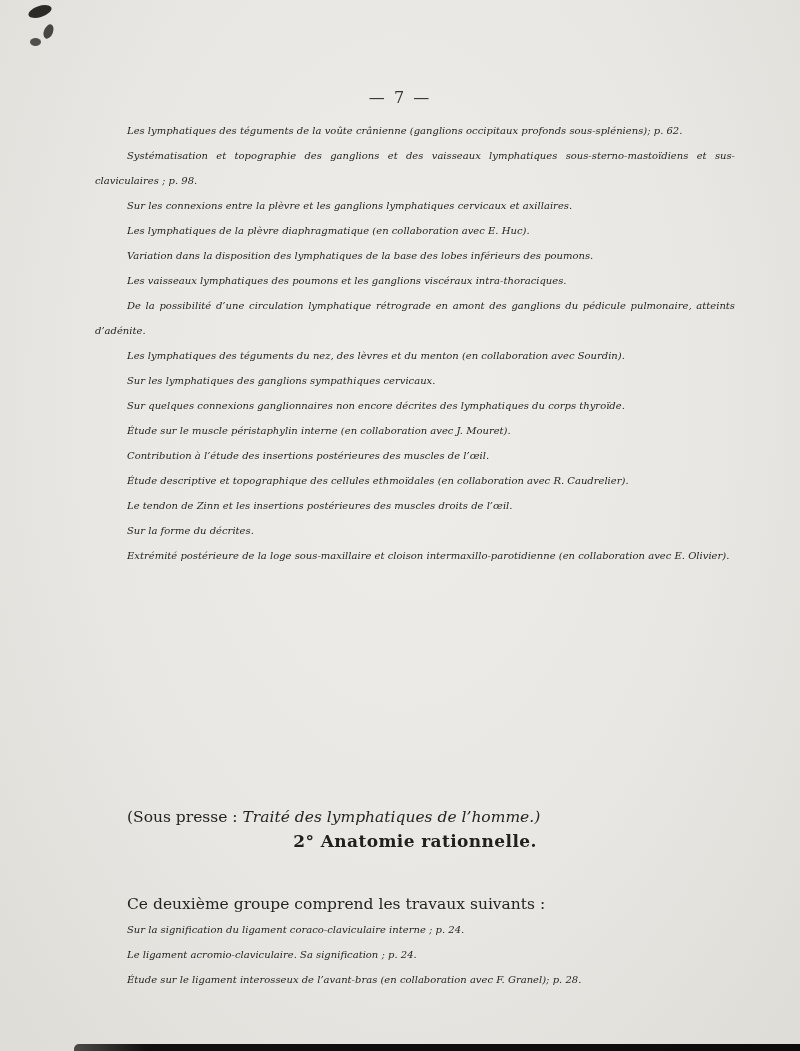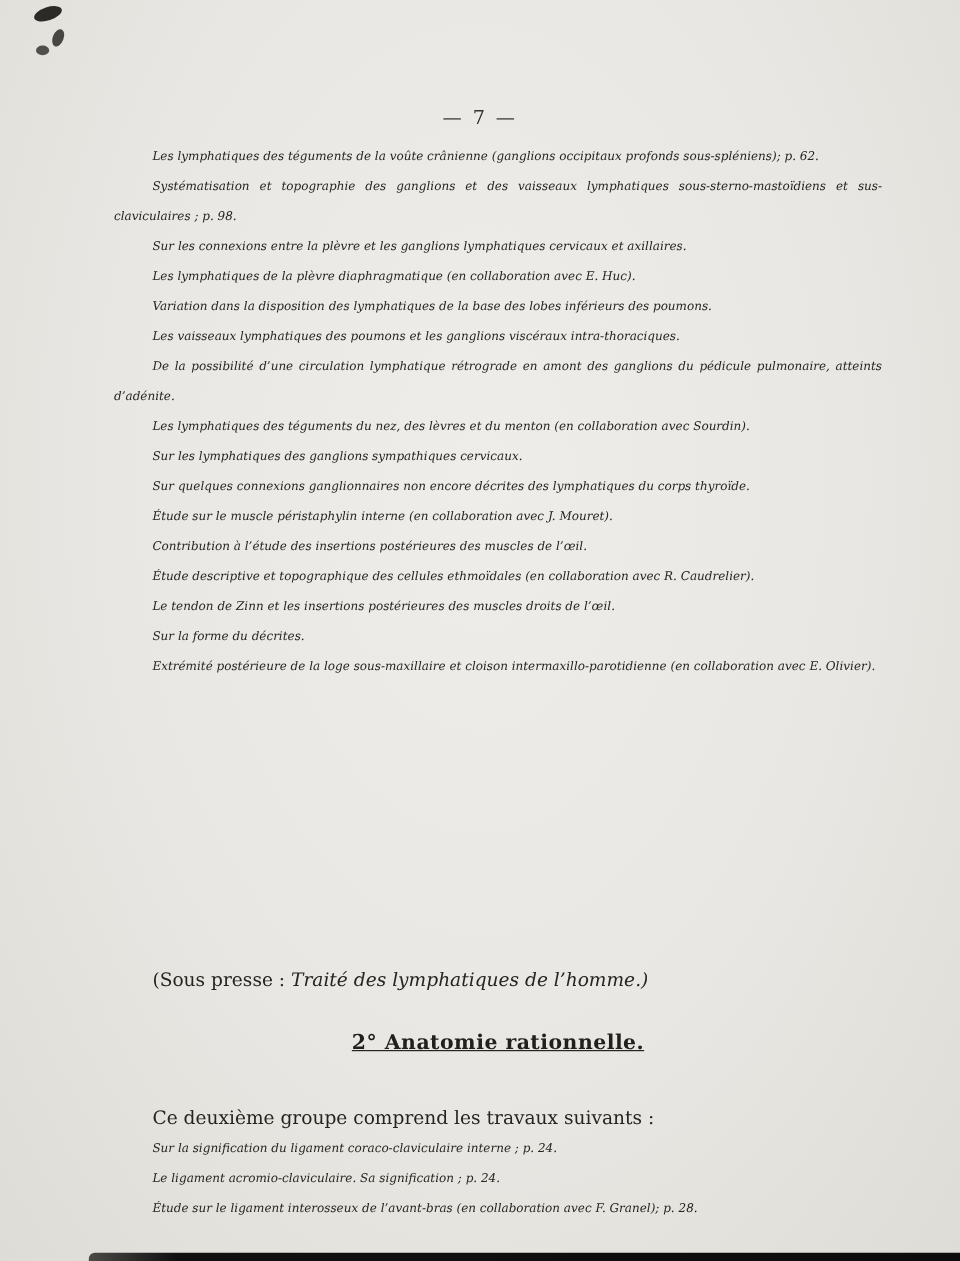--- a/index.html
+++ b/index.html
@@ -32,38 +32,37 @@
     color:#26241f;
   }
   .sous-presse-block { top:757px;margin-top:48px; }
   p.sous-presse {
     font-style:italic;
     font-size:15.5px;
     line-height:25px;
     text-indent:32px;
   }
   p.sous-presse .roman { font-style:normal; }
-  .heading-block { top:858px;text-decoration:underline; }
+  .heading-block { top:830px; }
   h2.section-heading {
     text-align:center;
     font-size:17px;
     font-weight:bold;
     font-style:normal;
     letter-spacing:0.4px;
     line-height:22px;
     color:#21201c;
   }
   .section2-block { top:892px; }
   p.intro {
     font-style:normal;
     font-size:15.5px;
     line-height:25px;
     text-indent:32px;
     text-align:justify;
-    margin-top:28px;
   }
   
   .artifact { position:absolute; background:#2b2a27; }
   .spk1 { left:28px; top:6px;  width:24px; height:11px; border-radius:50%; transform:rotate(-18deg); }
   .spk2 { left:44px; top:24px; width:9px;  height:15px; border-radius:50%; transform:rotate(22deg); opacity:.85; }
   .spk3 { left:30px; top:38px; width:11px; height:8px;  border-radius:50%; opacity:.8; }
   .bottom-edge {
     position:absolute; left:74px; right:0; bottom:0; height:7px;
     background:linear-gradient(90deg,#4a4a46 0%, #101010 10%, #0c0c0c 100%);
     border-radius:5px 0 0 0;

